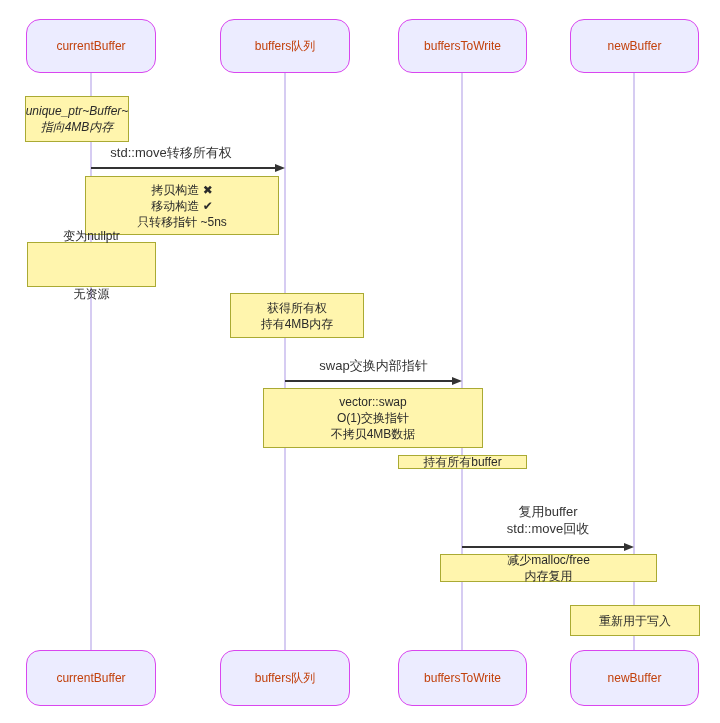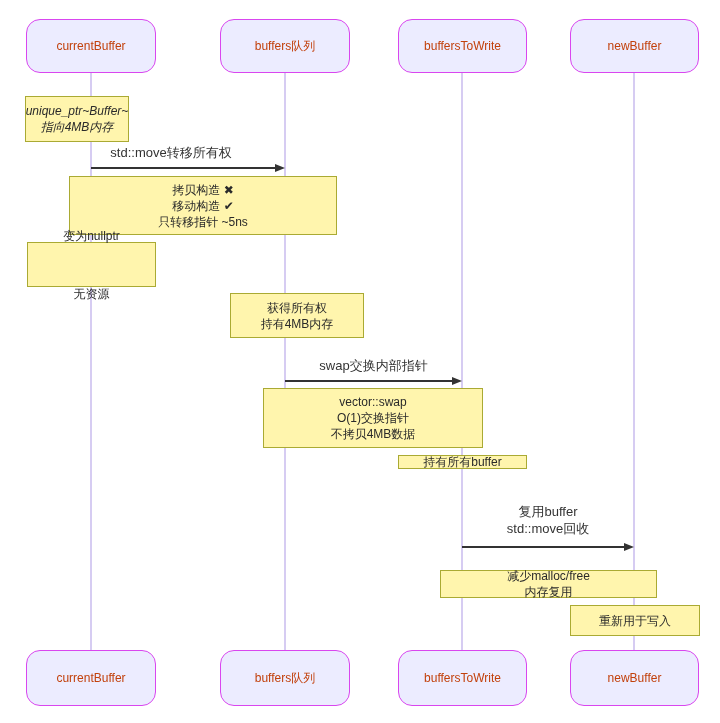--- a/index.html
+++ b/index.html
@@ -91,21 +91,21 @@
     <div>unique_ptr~Buffer~</div>
     <div>指向4MB内存</div>
   </div>
 
   <div class="msg-label" style="left:91px; top:144px; width:160px;">
     <div>std::move转移所有权</div>
   </div>
   <div class="msg-line" style="left:91px; top:167px; width:184px;"></div>
   <div class="arrow-head" style="left:275px; top:164px;"></div>
 
-  <div class="note" style="left:69px; top:176px; width:268px; height:59px;">
+  <div class="note" style="left:85px; top:176px; width:194px; height:59px;">
     <div>拷贝构造 ✖</div>
     <div>移动构造 ✔</div>
     <div>只转移指针 ~5ns</div>
   </div>
 
   <div class="note" style="left:27px; top:242px; width:129px; height:45px;gap:42px;">
     <div>变为nullptr</div>
     <div>无资源</div>
   </div>
 
@@ -130,21 +130,21 @@
     <div>持有所有buffer</div>
   </div>
 
   <div class="msg-label" style="left:462px; top:503px; width:172px;">
     <div>复用buffer</div>
     <div>std::move回收</div>
   </div>
   <div class="msg-line" style="left:462px; top:546px; width:162px;"></div>
   <div class="arrow-head" style="left:624px; top:543px;"></div>
 
-  <div class="note" style="left:440px; top:554px; width:217px; height:28px;margin-top:16px;">
+  <div class="note" style="left:440px; top:554px; width:217px; height:28px;">
     <div>减少malloc/free</div>
     <div>内存复用</div>
   </div>
 
   <div class="note" style="left:570px; top:605px; width:130px; height:31px;">
     <div>重新用于写入</div>
   </div>
 
   <div class="actor" style="left:26px;  top:650px; width:130px; height:56px;">currentBuffer</div>
   <div class="actor" style="left:220px; top:650px; width:130px; height:56px;">buffers队列</div>

